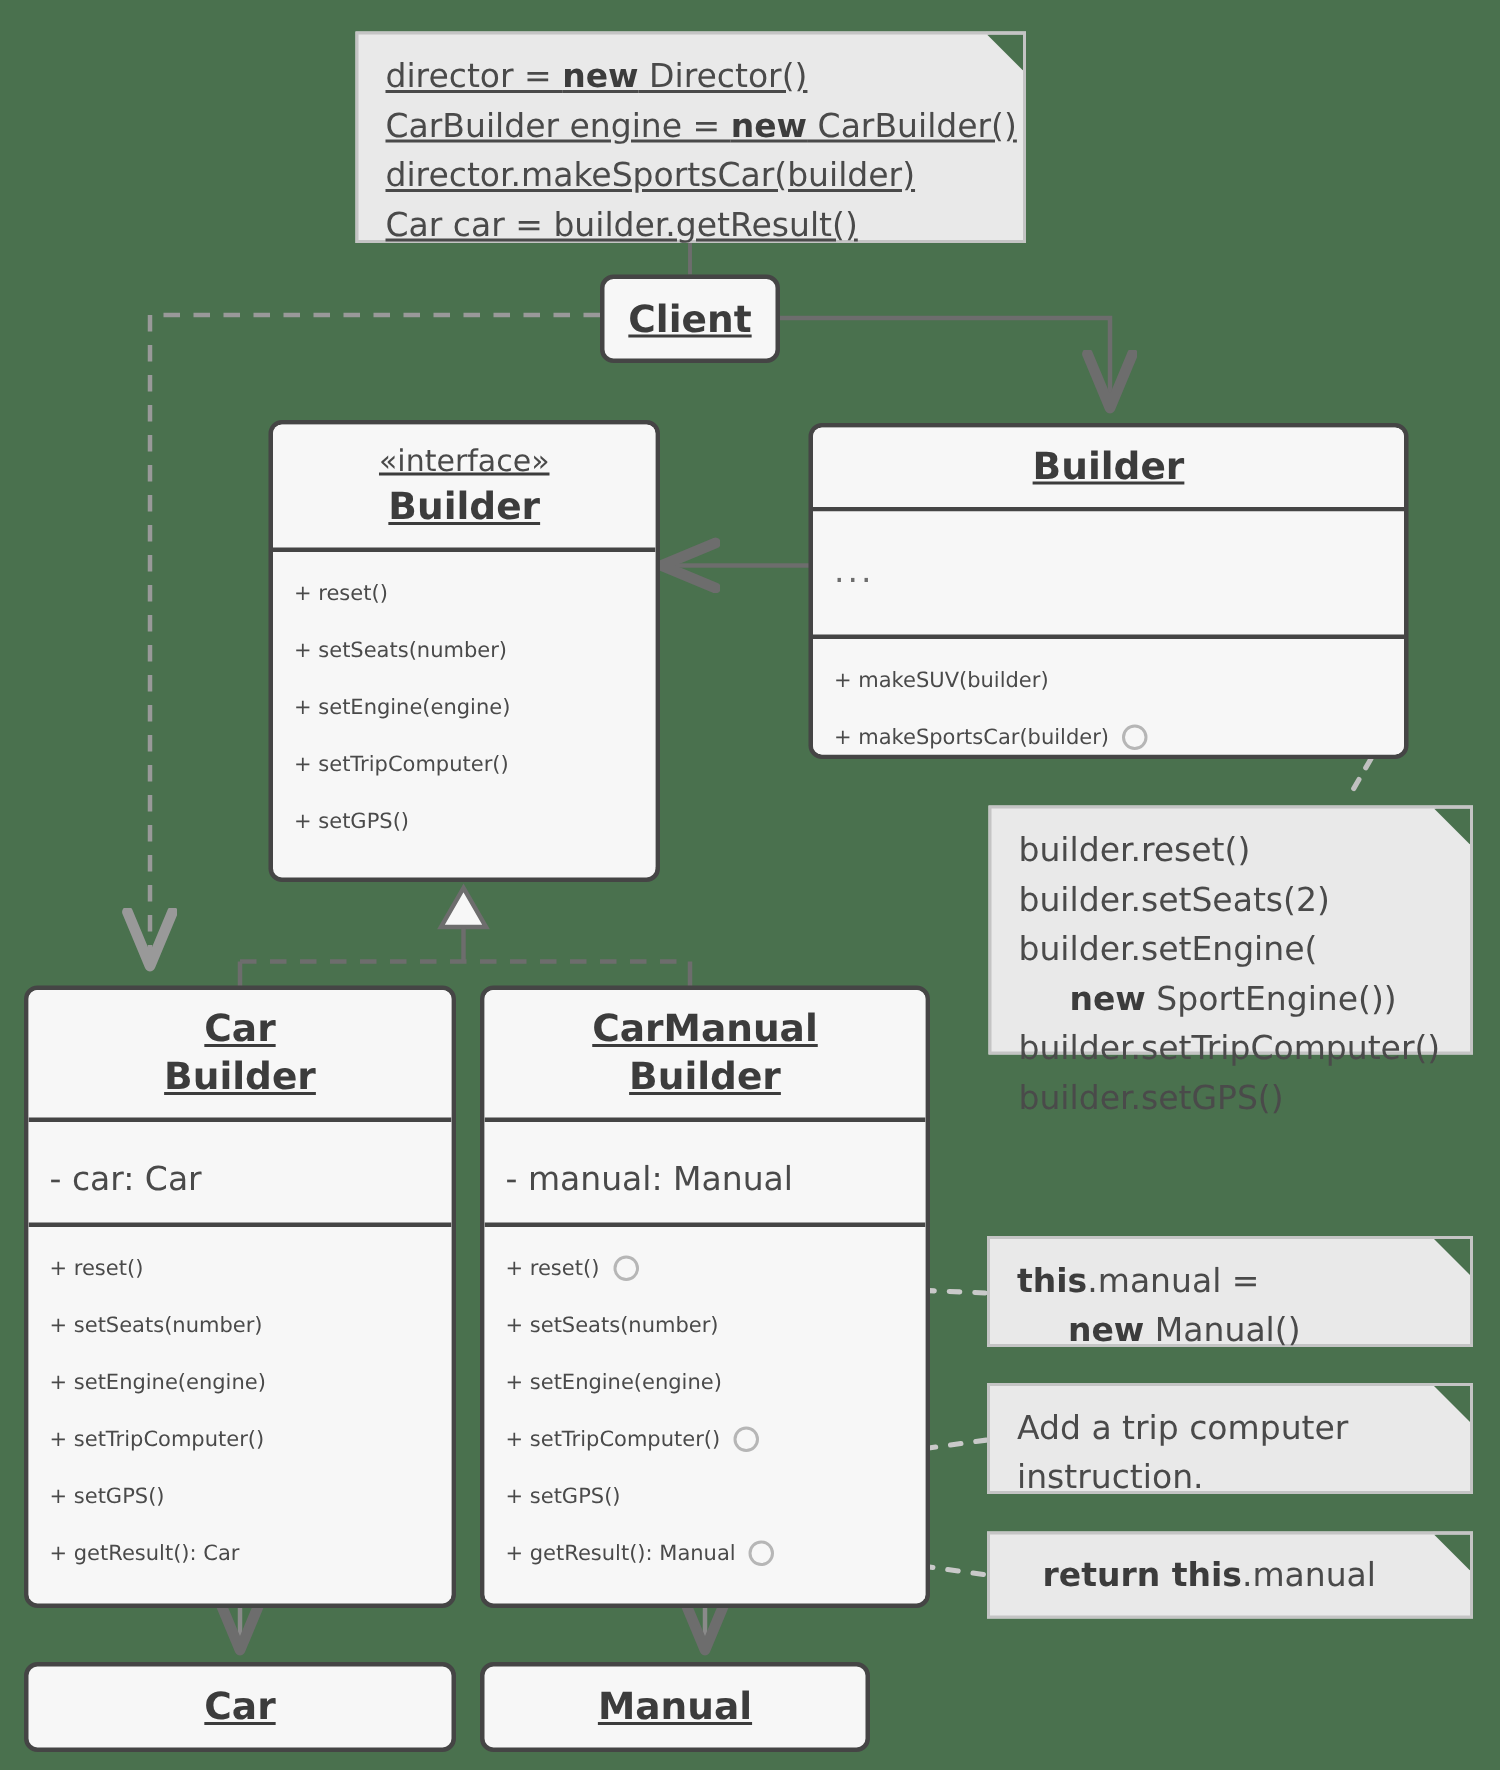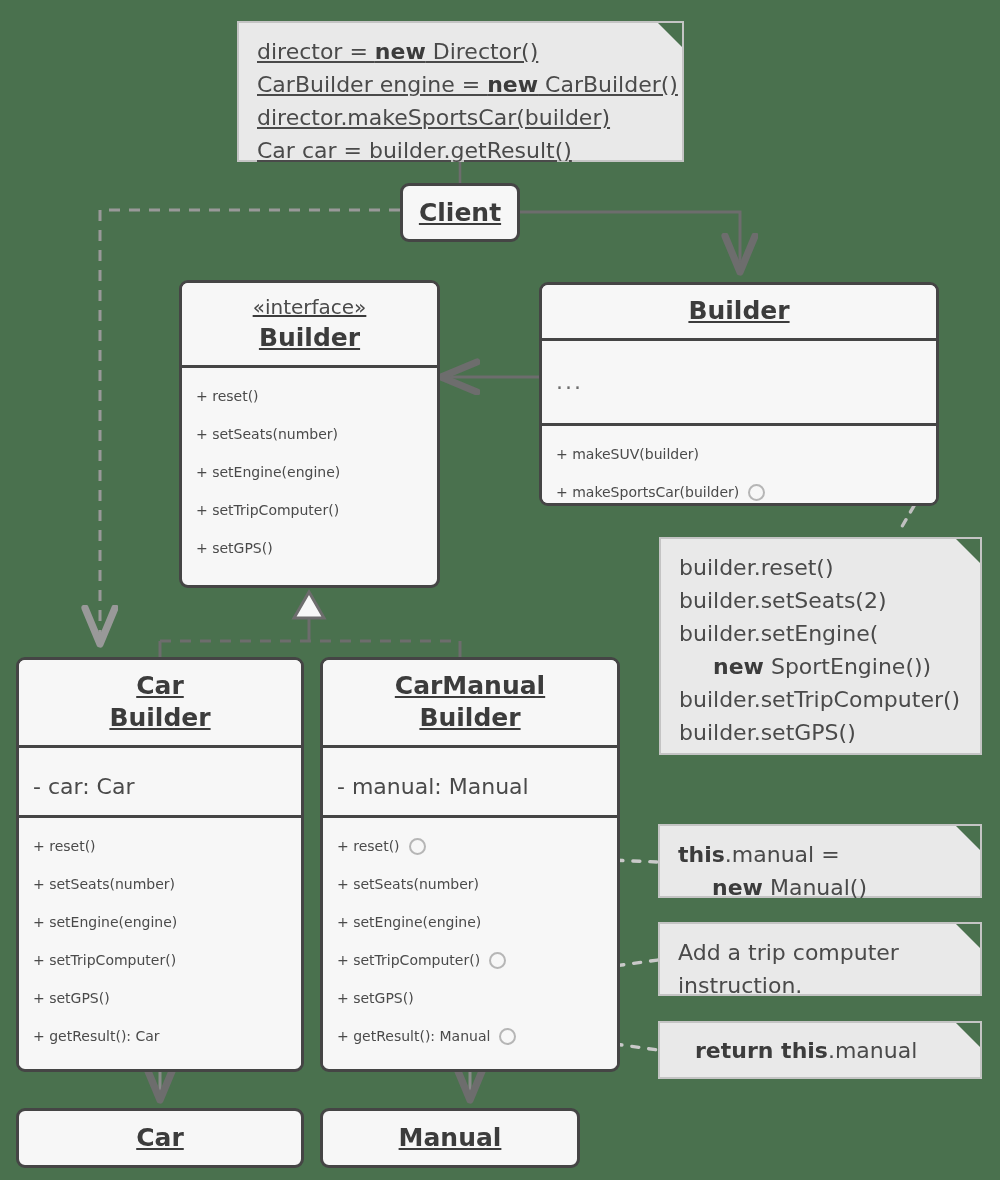--- a/index.html
+++ b/index.html
@@ -189,21 +189,21 @@
     </div>
     <div class="sec">
       <div class="dots">...</div>
     </div>
     <div class="sec rowlist">
       <div class="row"><span>+ makeSUV(builder)</span></div>
       <div class="row"><span>+ makeSportsCar(builder)</span><span class="anchor"></span></div>
     </div>
   </div>
 
-  <div class="note" style="left:659px;top:537px;width:323px;height:218px;">
+  <div class="note" style="left:659px;top:537px;width:323px;height:166px;">
     <div class="foldtri"></div>
     <div class="foldinner"></div>
     <div class="line"><span>builder.reset()</span></div>
     <div class="line"><span>builder.setSeats(2)</span></div>
     <div class="line"><span>builder.setEngine(</span></div>
     <div class="line"><span class="indent"></span><b>new</b><span> SportEngine())</span></div>
     <div class="line"><span>builder.setTripComputer()</span></div>
     <div class="line"><span>builder.setGPS()</span></div>
   </div>
 

